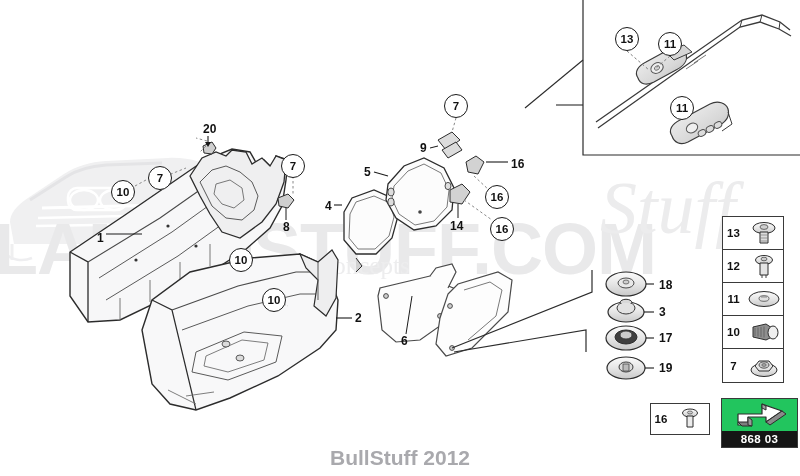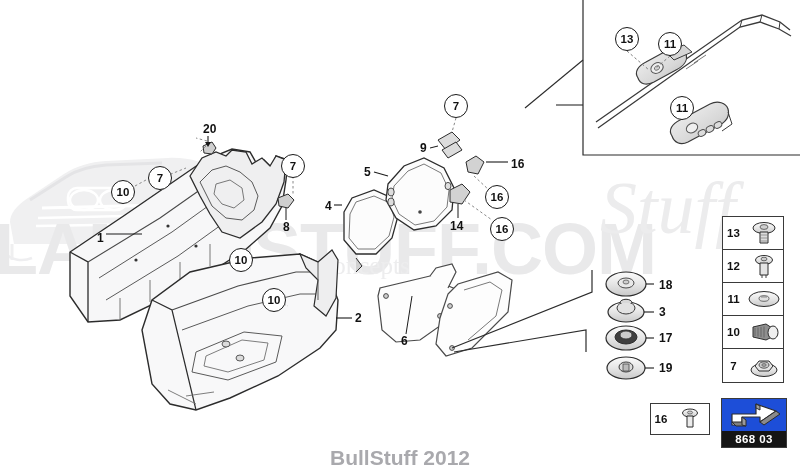--- a/index.html
+++ b/index.html
@@ -154,24 +154,24 @@
     align-items: center;
     z-index: 6;
     box-sizing: border-box;
   }
   .smallbox .legend-num { width: 20px; }
   
   .codeplate {
     position: absolute;
     left: 721px;
     top: 398px;
-    width: 66px;
+    width: 77px;
     height: 50px;
     border: 1.2px solid #3a3a3a;
-    background: #1d4ed8;
+    background: #22c55e;
     z-index: 6;
     box-sizing: border-box;
     overflow: hidden;
   }
   .codeplate-ico {
     height: 32px;
     display: flex;
     align-items: center;
     justify-content: center;
   }

